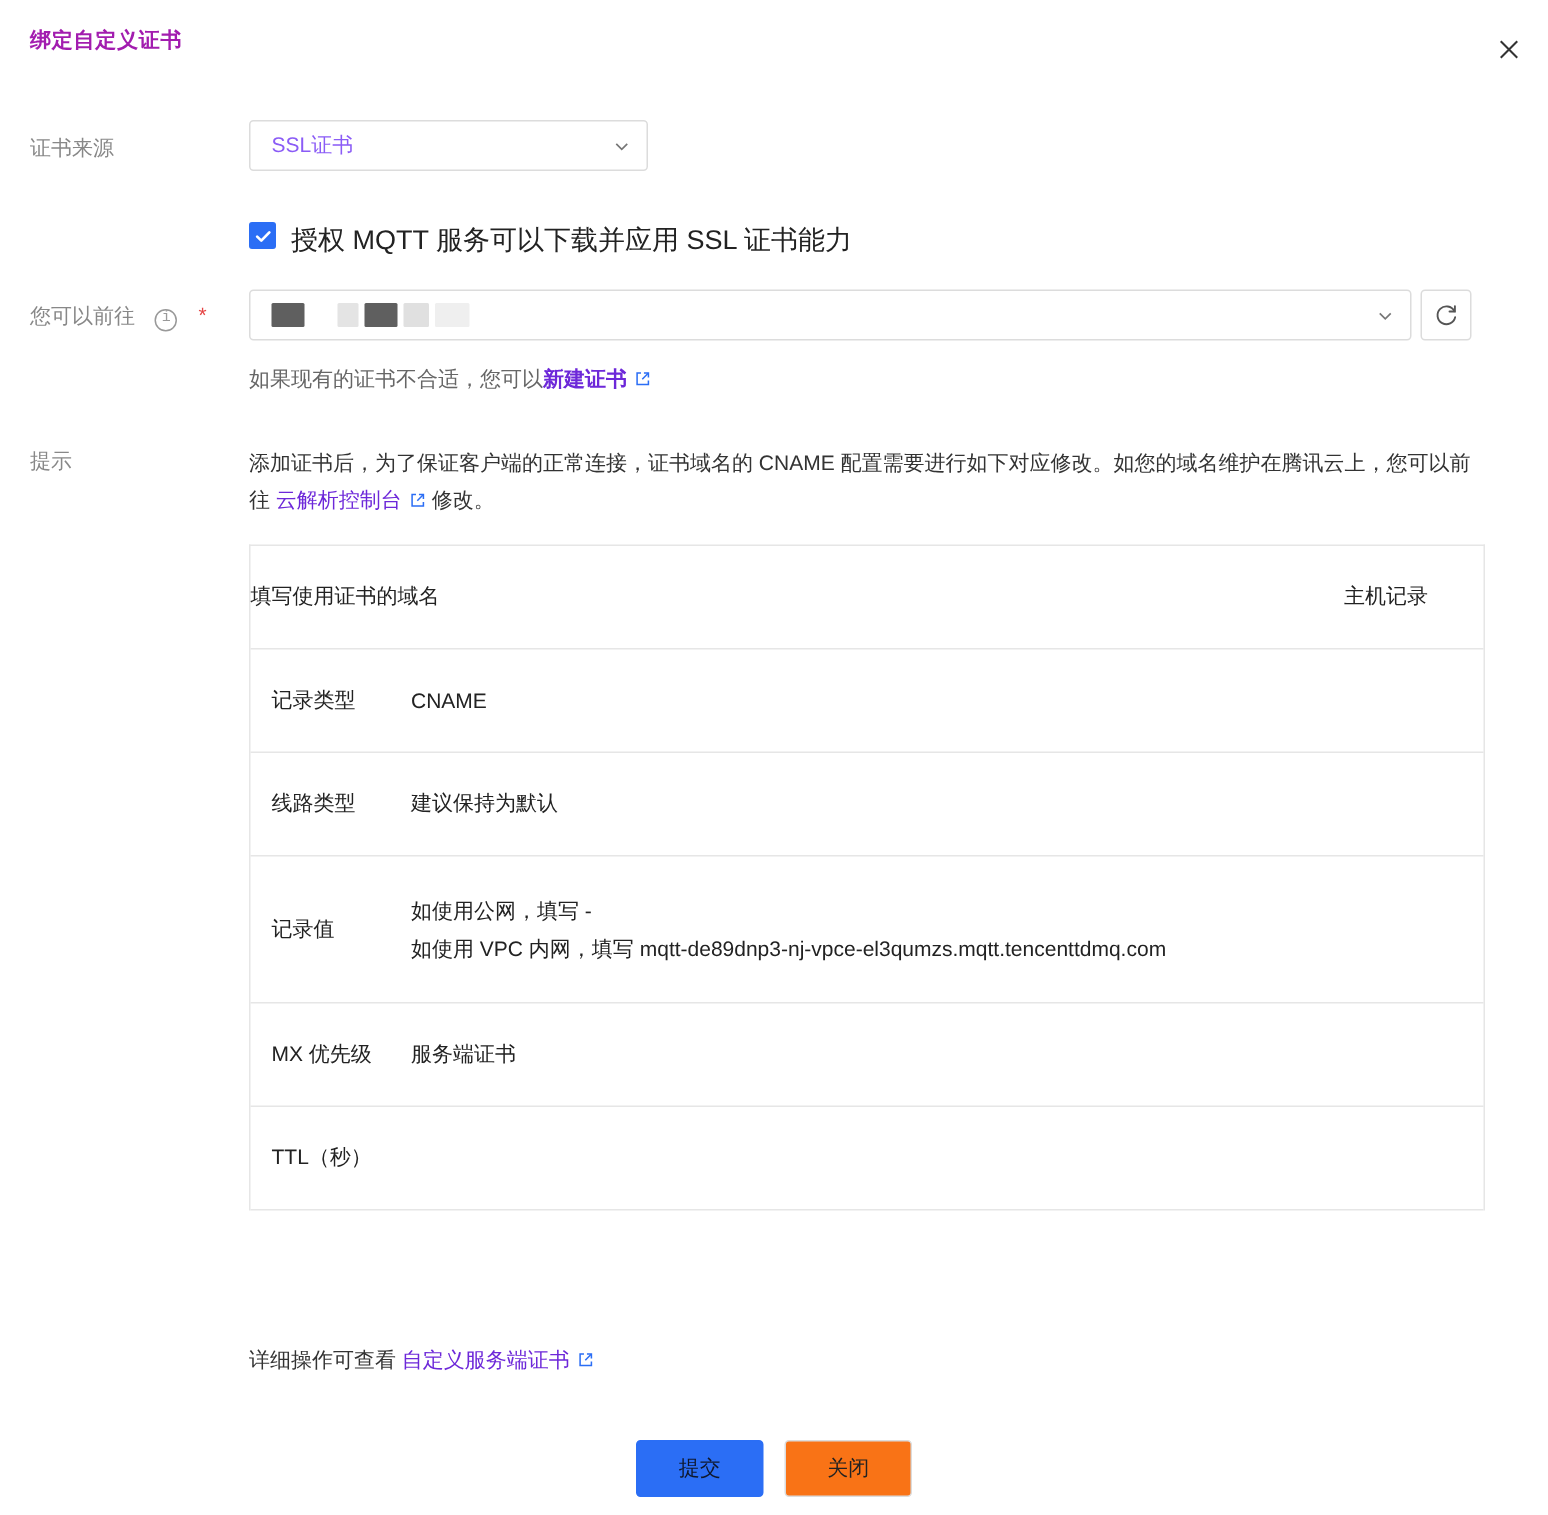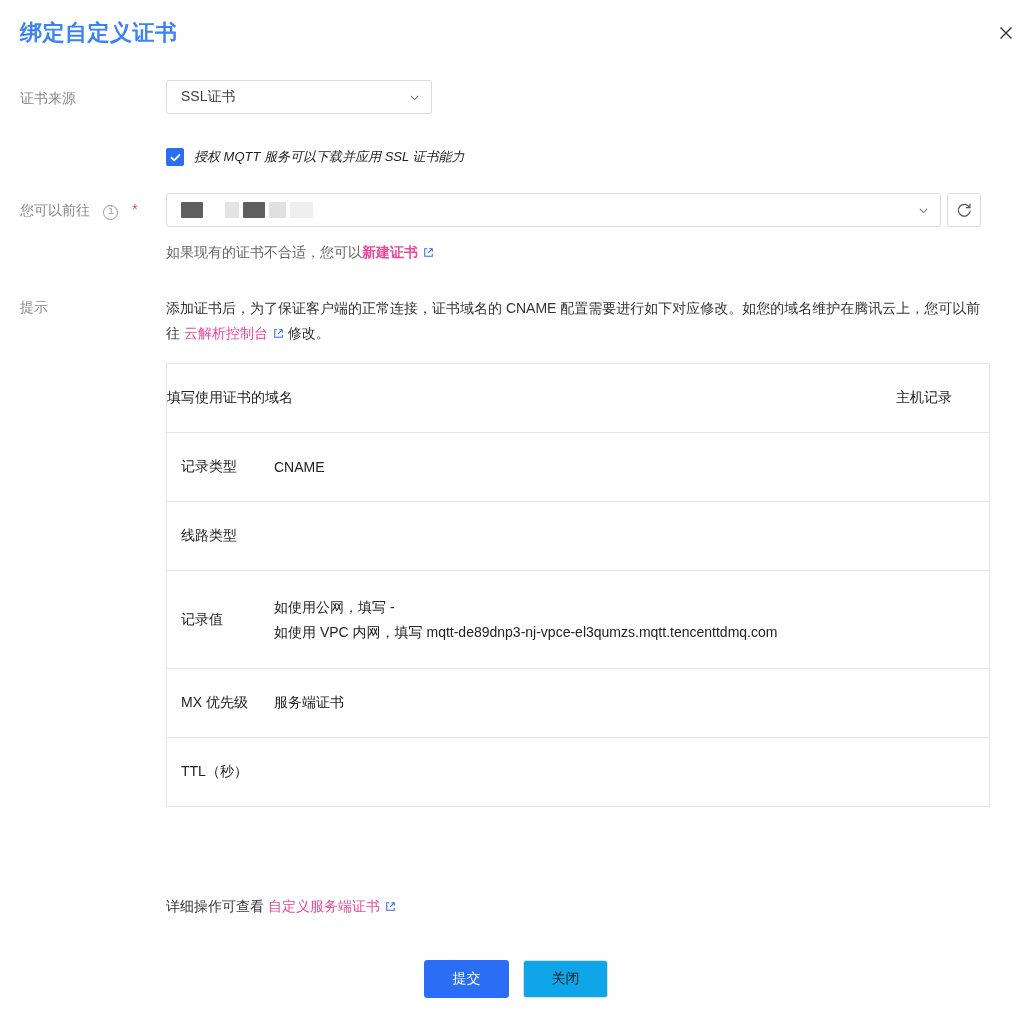--- a/index.html
+++ b/index.html
@@ -17,23 +17,23 @@
     position: relative;
     width: 1032px;
     height: 1010px;
     background: #ffffff;
     overflow: hidden;
   }
   .dlg-title {
     position: absolute;
     left: 20px;
     top: 18px;
-    font-size: 22px;
+    font-size: 14px;
     font-weight: bold;
-    color: #3b82f6;
+    color: #a21caf;
     letter-spacing: 0.5px;
     font-family: Liberation Serif, serif;
   }
   .close-btn {
     position: absolute;
     right: 12px;
     top: 19px;
     width: 28px;
     height: 28px;
     display: flex;
@@ -75,41 +75,40 @@
   .select-box {
     position: absolute;
     height: 34px;
     border: 1px solid #dcdcdc;
     border-radius: 3px;
     background: #fff;
     display: flex;
     align-items: center;
     padding: 0 10px 0 14px;
     font-size: 14px;
-    color: #404040;
+    color: #8b5cf6;
     cursor: pointer;
   }
   .select-box .val { flex: 1; }
   .chev {
     width: 14px;
     height: 14px;
     color: #777;
     display: flex;
     align-items: center;
     justify-content: center;
   }
 
   
   .cbx-row {
     position: absolute;
     display: flex;
-    align-items: flex-end;
-    font-size: 13px;
+    align-items: flex-start;
+    font-size: 18px;
     color: #222;
-    font-style: italic;
   }
   .cbx {
     width: 18px;
     height: 18px;
     border-radius: 2px;
     background: #2b6ef5;
     margin-right: 10px;
     display: flex;
     align-items: center;
     justify-content: center;
@@ -158,21 +157,21 @@
   }
 
   .hint-line {
     position: absolute;
     left: 166px;
     top: 244px;
     font-size: 14px;
     color: #666;
   }
   .link {
-    color: #ec4899;
+    color: #6d28d9;
     text-decoration: none;
     cursor: pointer;
   }
   .link.bold { font-weight: bold; }
   .ext-ico {
     display: inline-block;
     width: 11px;
     height: 11px;
     margin-left: 5px;
     vertical-align: -1px;
@@ -240,25 +239,25 @@
     border-radius: 3px;
     font-size: 14px;
     display: flex;
     align-items: center;
     justify-content: center;
     cursor: pointer;
     padding: 0 22px;
   }
   .btn.primary {
     background: #2b6ef5;
-    color: #ffffff;
+    color: #0f172a;
     border: 1px solid #2b6ef5;
   }
   .btn.ghost {
-    background: #0ea5e9;
+    background: #f97316;
     color: #222;
     border: 1px solid #dcdcdc;
   }
 </style>
 </head>
 <body>
 
 <div class="dialog">
 
   <div class="dlg-title">绑定自定义证书</div>
@@ -340,20 +339,21 @@
       <div class="td c1">主机记录</div>
     </div>
 
     <div class="tr">
       <div class="td c1">记录类型</div>
       <div class="td c2">CNAME</div>
     </div>
 
     <div class="tr">
       <div class="td c1">线路类型</div>
+      <div class="td c2">建议保持为默认</div>
     </div>
 
     <div class="tr tall">
       <div class="td c1">记录值</div>
       <div class="td c2">
         <div class="val-line">如使用公网，填写 -</div>
         <div class="val-line"><span>如使用 VPC 内网，填写 </span><span class="mono-dom">mqtt-de89dnp3-nj-vpce-el3qumzs.mqtt.tencenttdmq.com</span></div>
       </div>
     </div>
 

